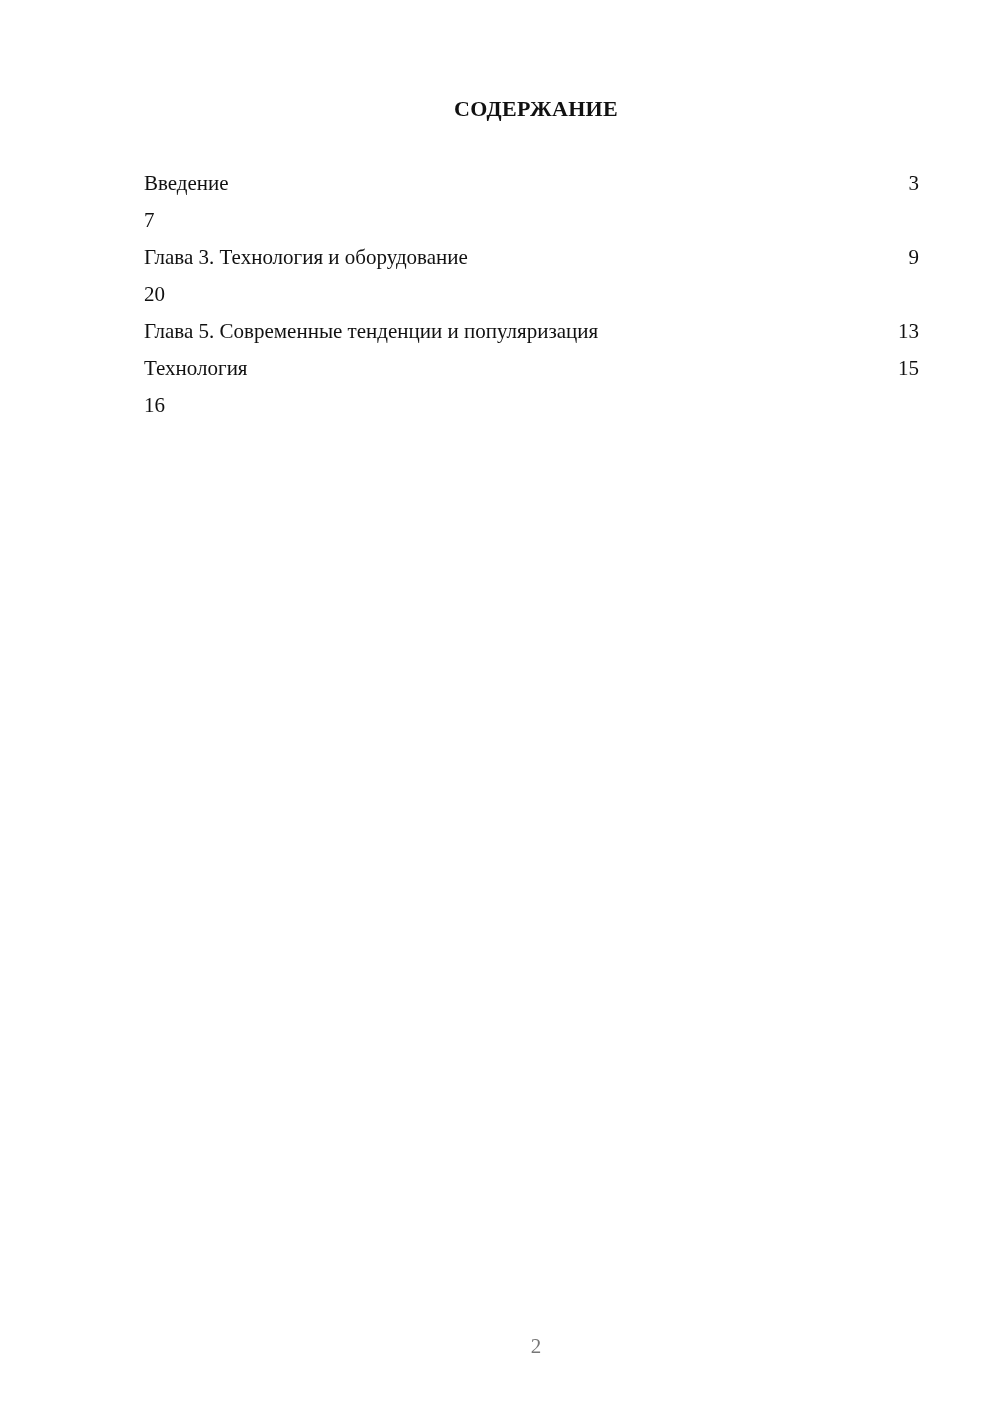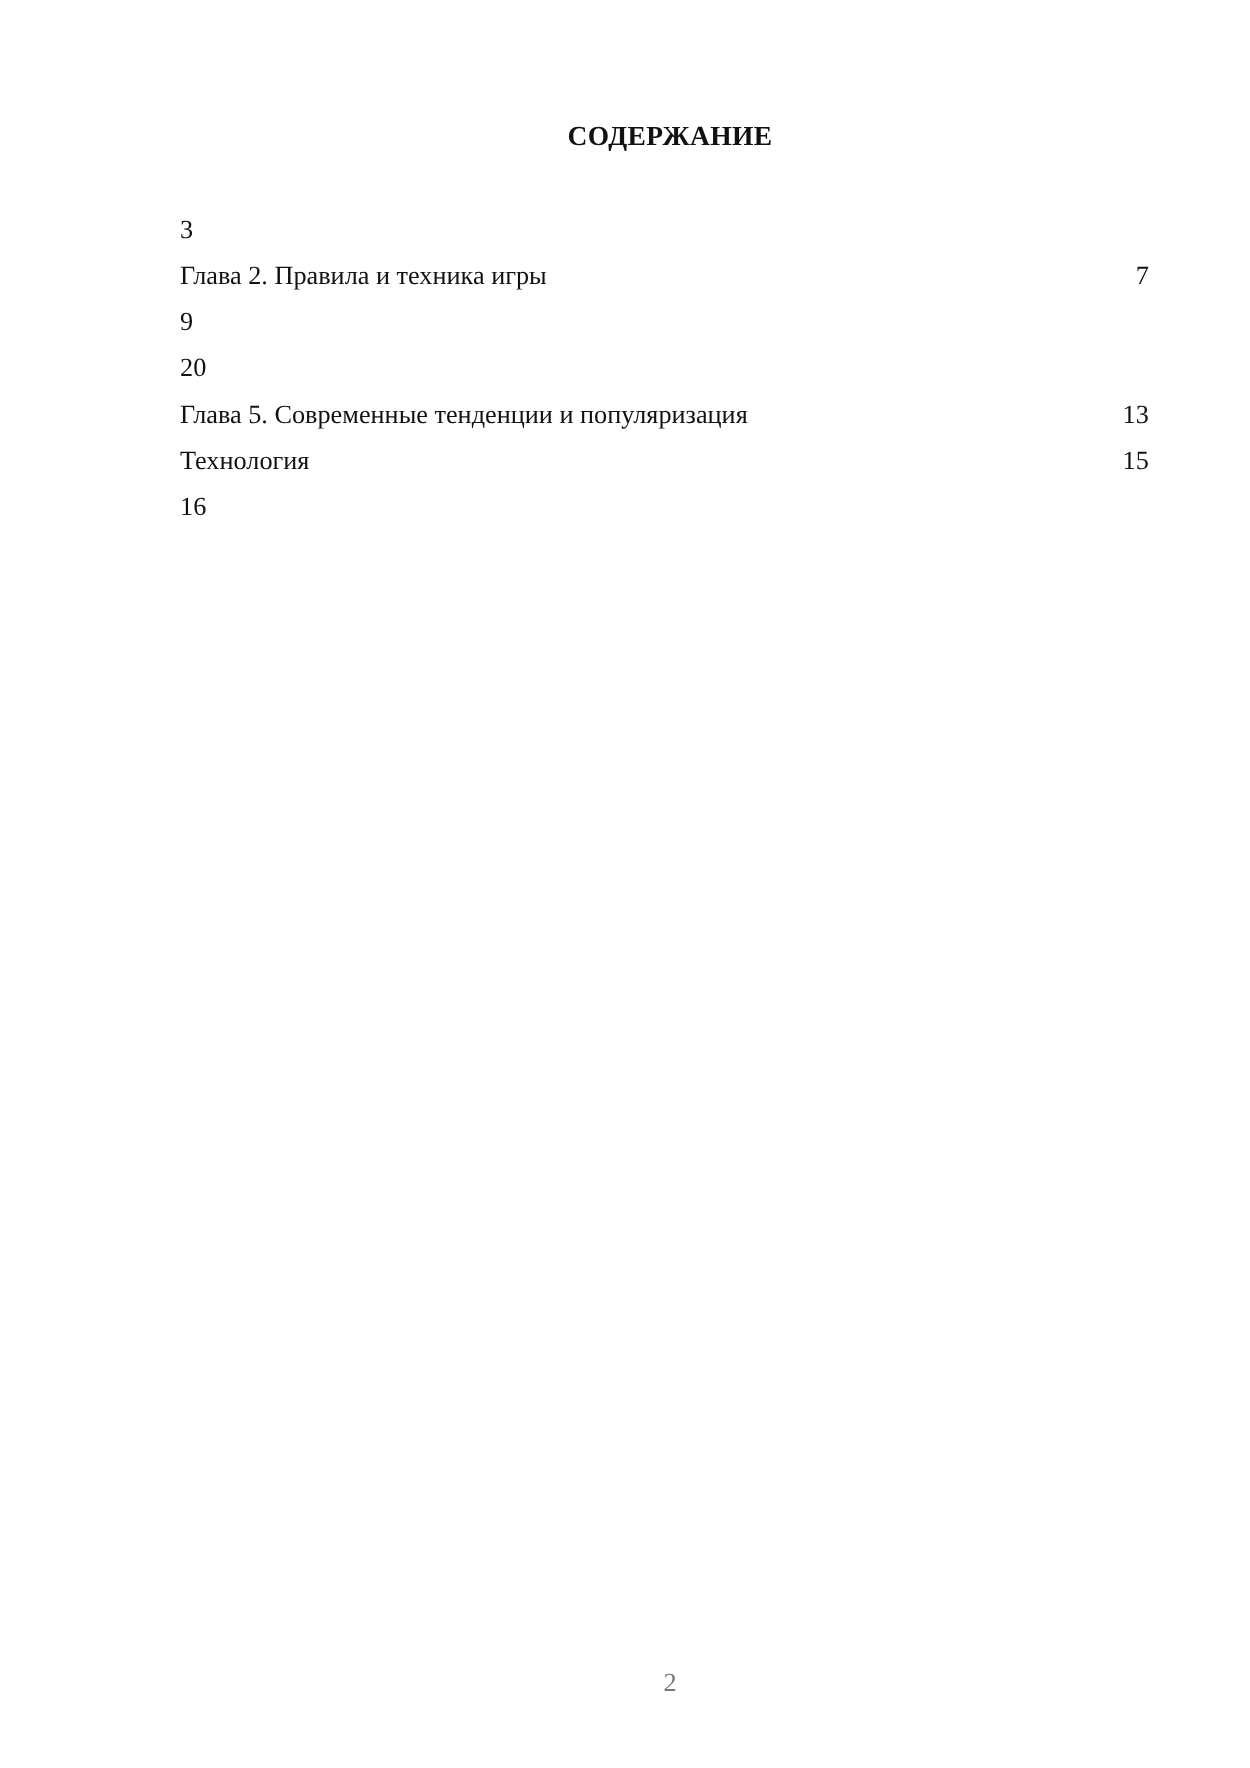--- a/index.html
+++ b/index.html
@@ -65,27 +65,28 @@
     }
   </style>
 </head>
 <body>
 
 <div class="page">
   <div class="title">СОДЕРЖАНИЕ</div>
 
   <div class="toc">
     <div class="toc-row">
+      <span class="label">Введение</span>
       <span class="page-num">3</span>
     </div>
     <div class="toc-row">
-      <span class="label">Глава 2. Правила и техника игры</span>
       <span class="page-num">7</span>
     </div>
     <div class="toc-row">
+      <span class="label">Глава 3. Технология и оборудование</span>
       <span class="page-num">9</span>
     </div>
     <div class="toc-row">
       <span class="page-num">20</span>
     </div>
     <div class="toc-row">
       <span class="label">Глава 5. Современные тенденции и популяризация</span>
       <span class="page-num">13</span>
     </div>
     <div class="toc-row">

